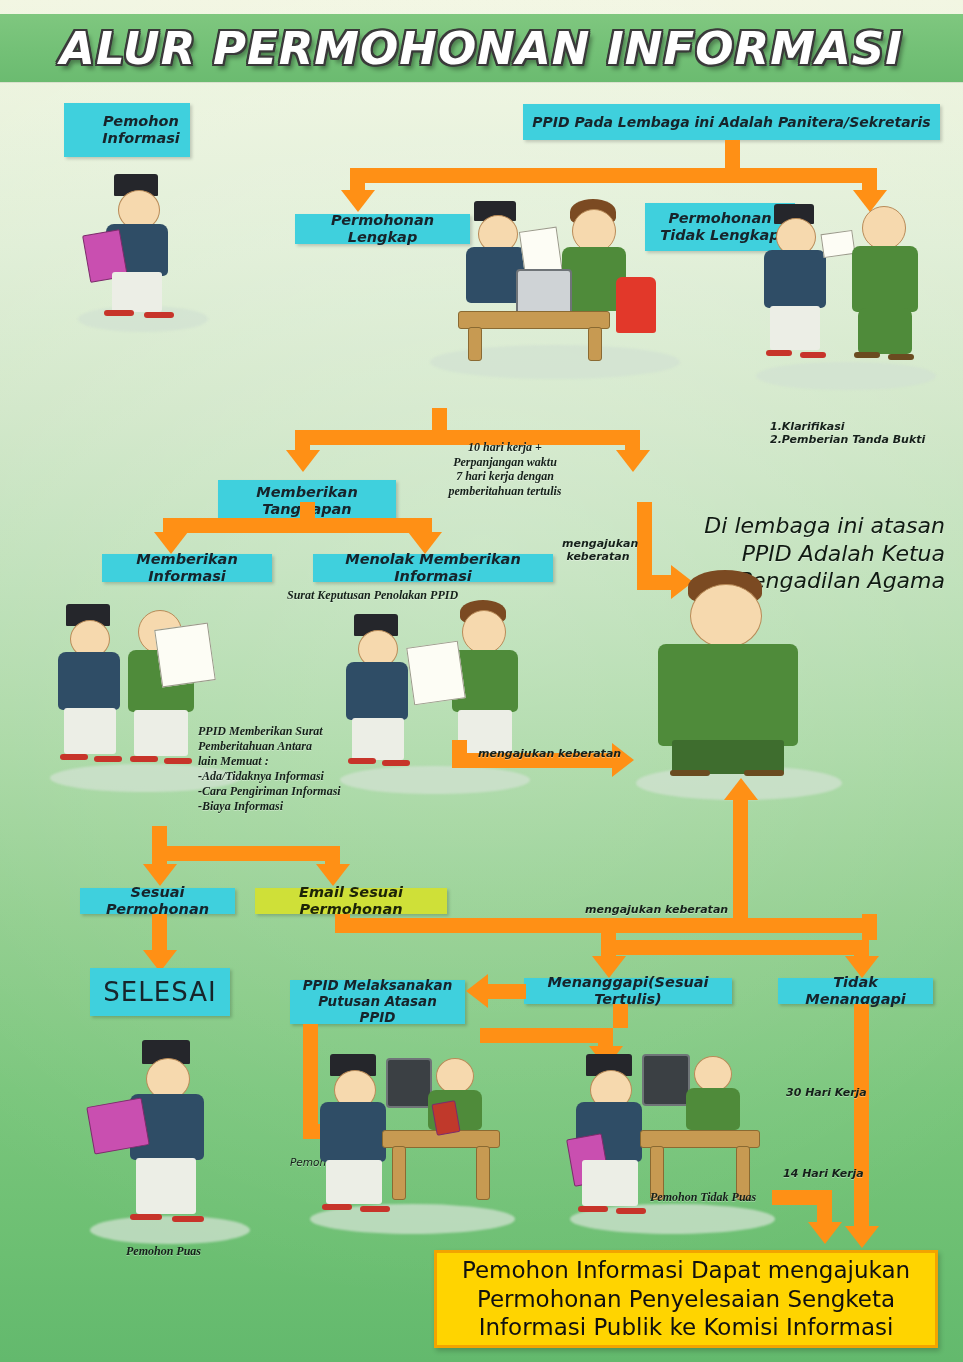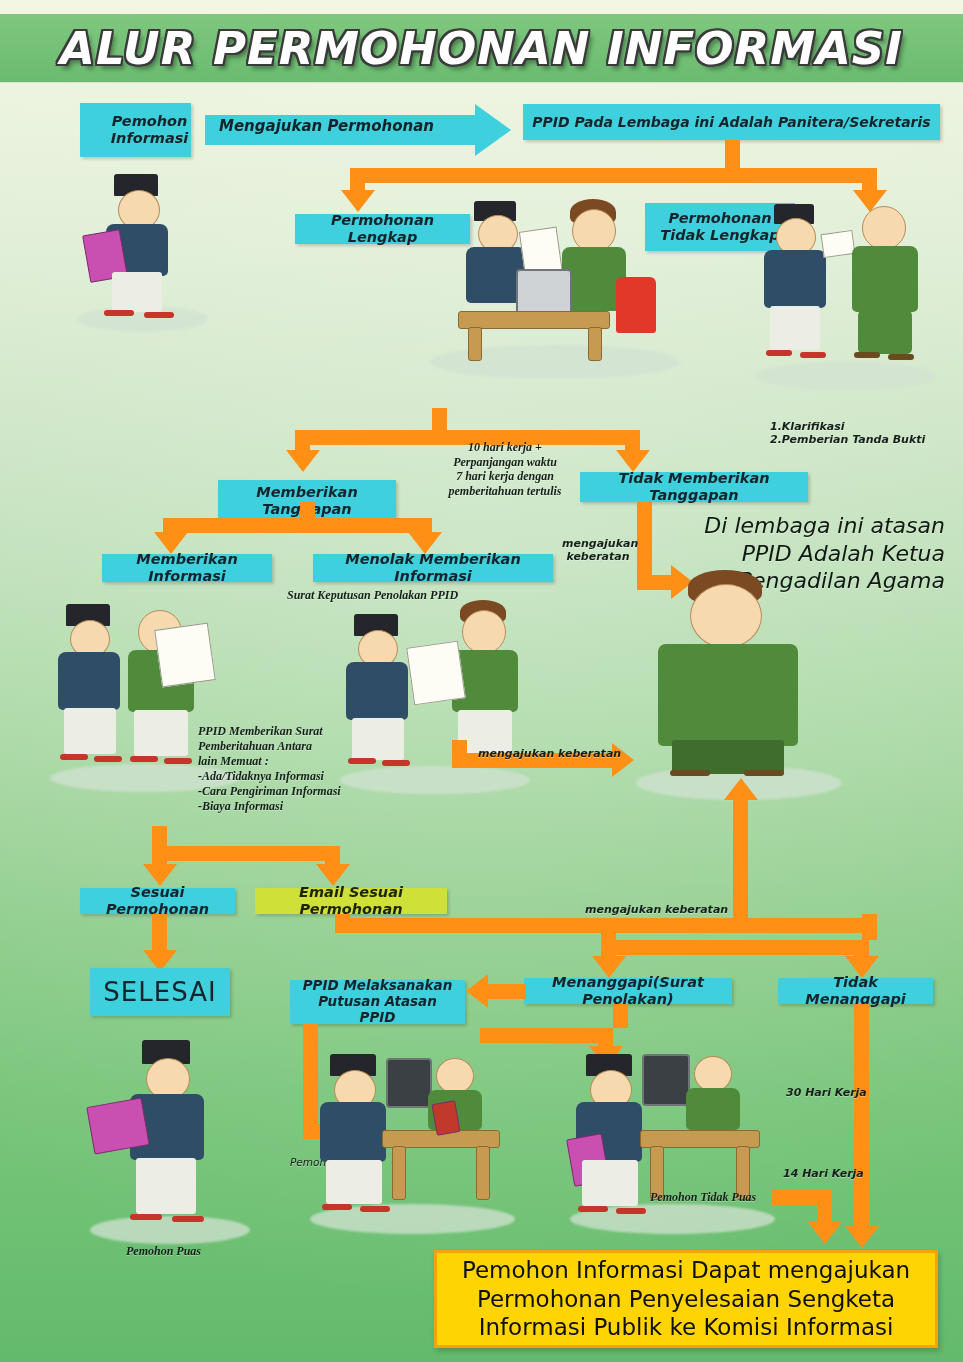--- a/index.html
+++ b/index.html
@@ -144,28 +144,23 @@
 </style>
 </head>
 <body>
 
 <div id="poster">
 
   <div class="banner">
     <h1>ALUR PERMOHONAN INFORMASI</h1>
   </div>
 
-  <div class="box cyan" style="left:80px;top:103px;width:111px;height:54px;padding-left:36px;">Pemohon
+  <div class="box cyan" style="left:64px;top:103px;width:126px;height:54px;padding-left:36px;">Pemohon
 Informasi</div>
 
-  <div class="bigarrow" style="left:205px;top:104px;width:318px;height:52px;">
-    <div class="shaft" style="width:270px;"></div>
-    <div class="head" style="left:270px;"></div>
-    <div class="lbl">Mengajukan Permohonan</div>
-  </div>
 
   <div class="box cyan" style="left:523px;top:104px;width:417px;height:36px;font-size:14px;">PPID Pada Lembaga ini Adalah Panitera/Sekretaris</div>
 
   <div class="ar v" style="left:725px;top:140px;height:28px;"></div>
   <div class="ar h" style="left:350px;top:168px;width:527px;"></div>
   <div class="ar v" style="left:350px;top:168px;height:22px;"></div>
   <div class="tri down" style="left:341px;top:190px;"></div>
   <div class="ar v" style="left:862px;top:168px;height:22px;"></div>
   <div class="tri down" style="left:853px;top:190px;"></div>
 
@@ -228,21 +223,20 @@
   <div class="ar v" style="left:625px;top:430px;height:20px;"></div>
   <div class="tri down" style="left:616px;top:450px;"></div>
 
   <div class="cap c12 center" style="left:410px;top:440px;width:190px;">10 hari kerja +
 Perpanjangan waktu
 7 hari kerja dengan
 pemberitahuan tertulis</div>
 
   <div class="box cyan" style="left:218px;top:480px;width:178px;height:42px;">Memberikan Tanggapan</div>
 
-  <div class="box cyan" style="left:580px;top:472px;width:228px;height:30px;">Tidak Memberikan Tanggapan</div>
 
   <div class="ar v" style="left:300px;top:502px;height:16px;"></div>
   <div class="ar h" style="left:163px;top:518px;width:269px;"></div>
   <div class="ar v" style="left:163px;top:518px;height:14px;"></div>
   <div class="tri down" style="left:154px;top:532px;"></div>
   <div class="ar v" style="left:417px;top:518px;height:14px;"></div>
   <div class="tri down" style="left:408px;top:532px;"></div>
 
   <div class="ar v" style="left:637px;top:502px;height:88px;"></div>
   <div class="ar h" style="left:637px;top:575px;width:34px;"></div>
@@ -344,21 +338,21 @@
   <div class="ar v" style="left:862px;top:914px;height:26px;"></div>
 
   <div class="ar v" style="left:152px;top:914px;height:38px;"></div>
   <div class="tri down" style="left:143px;top:950px;"></div>
 
   <div class="box cyan" style="left:290px;top:980px;width:175px;height:44px;font-size:13.5px;">PPID Melaksanakan
 Putusan Atasan PPID</div>
 
   <div class="box cyan big" style="left:90px;top:968px;width:140px;height:48px;">SELESAI</div>
 
-  <div class="box cyan" style="left:524px;top:978px;width:208px;height:26px;">Menanggapi(Surat Penolakan)</div>
+  <div class="box cyan" style="left:524px;top:978px;width:208px;height:26px;">Menanggapi(Sesuai Tertulis)</div>
 
   <div class="box cyan" style="left:778px;top:978px;width:155px;height:26px;">Tidak Menanggapi</div>
 
   <div class="ar h" style="left:488px;top:984px;width:38px;"></div>
   <div class="tri left" style="left:466px;top:974px;"></div>
 
   <div class="ar v" style="left:613px;top:1004px;height:24px;"></div>
   <div class="ar h" style="left:480px;top:1028px;width:133px;"></div>
   <div class="ar v" style="left:598px;top:1028px;height:18px;"></div>
   <div class="tri down" style="left:589px;top:1046px;"></div>

